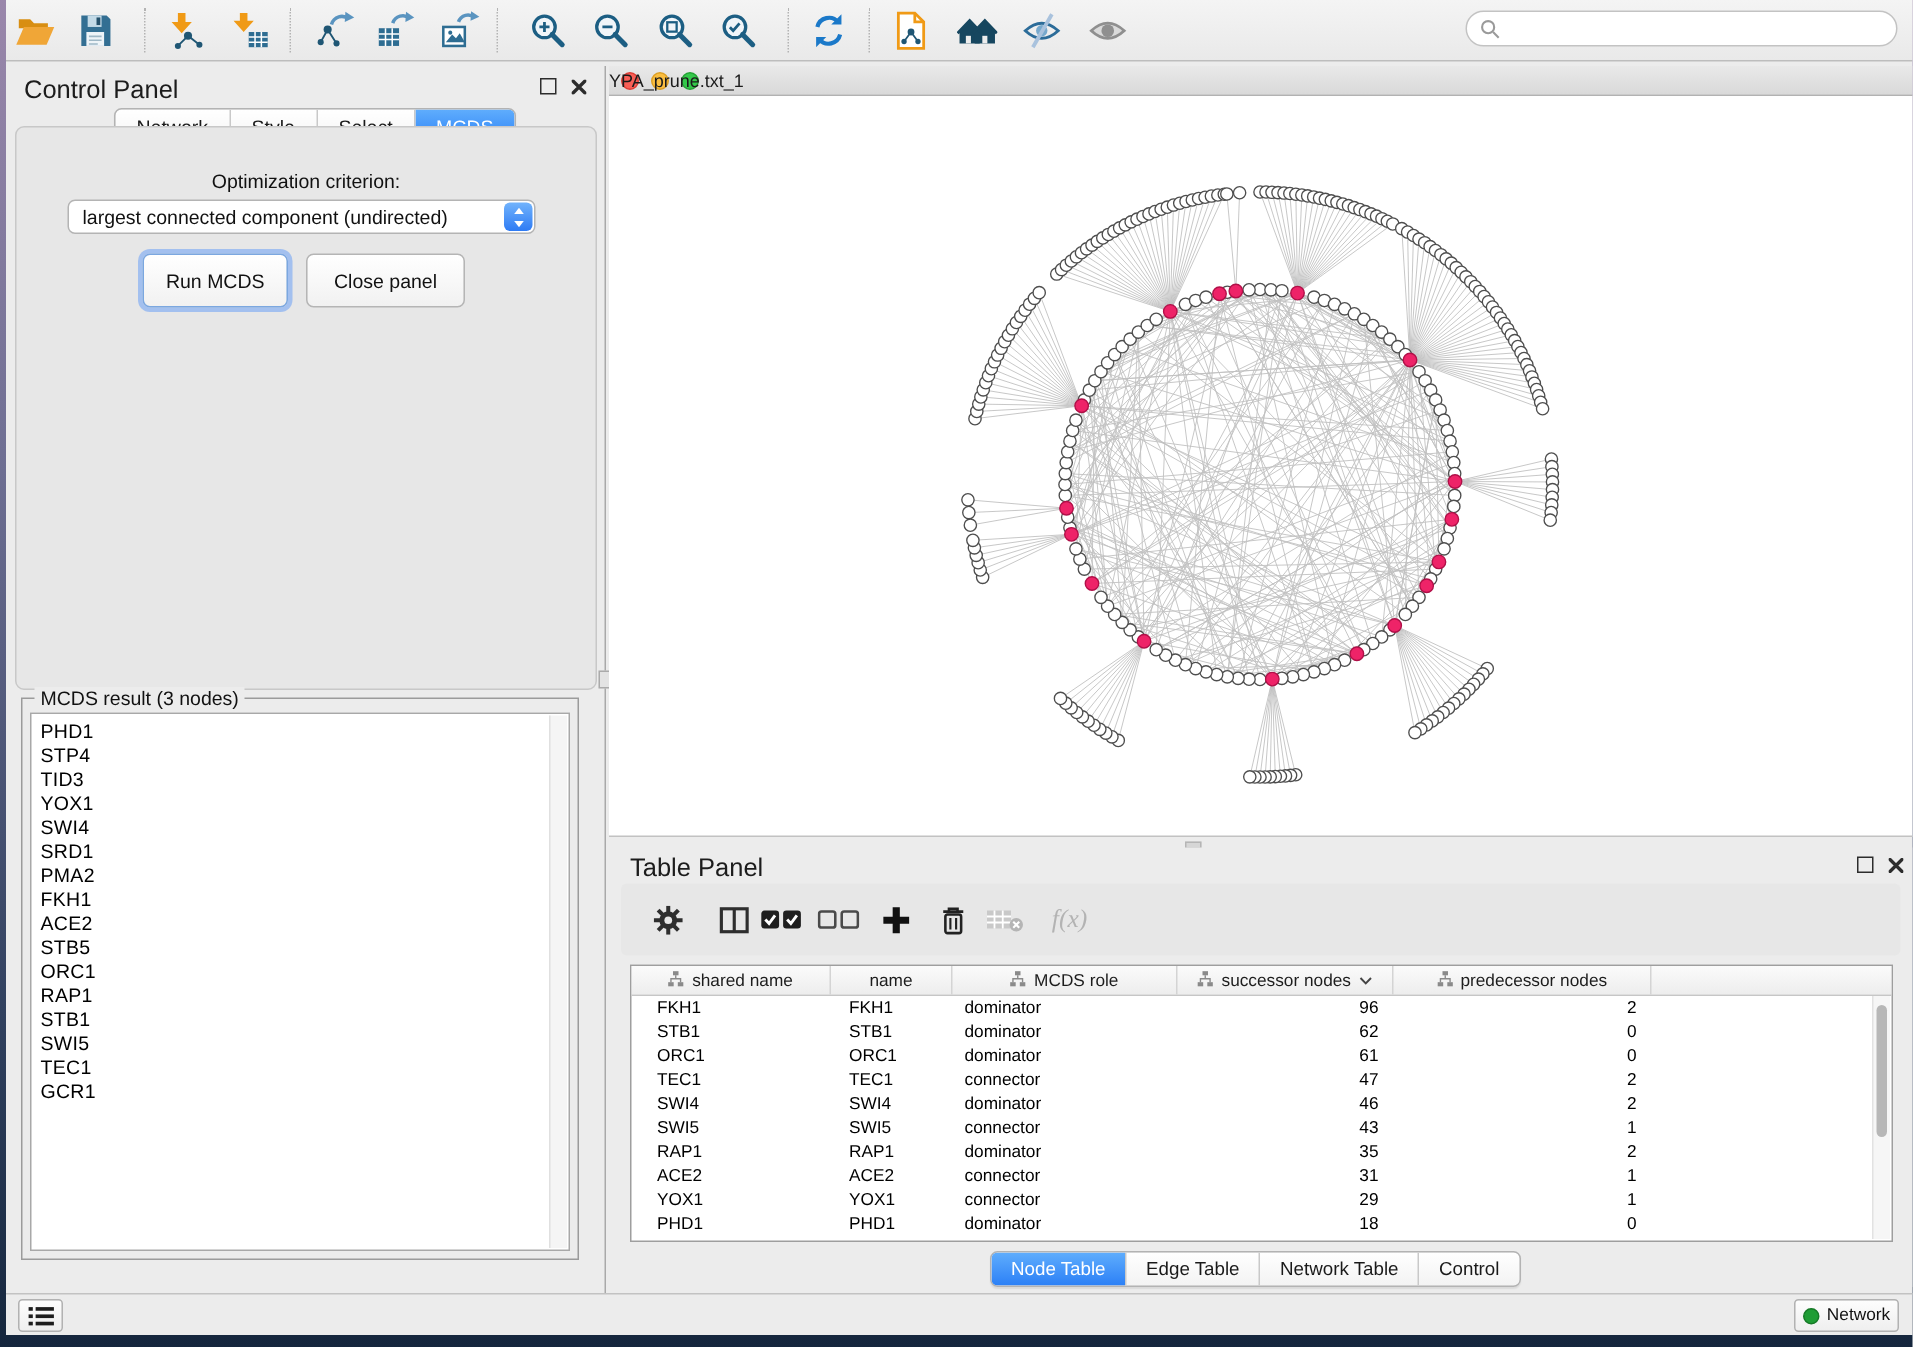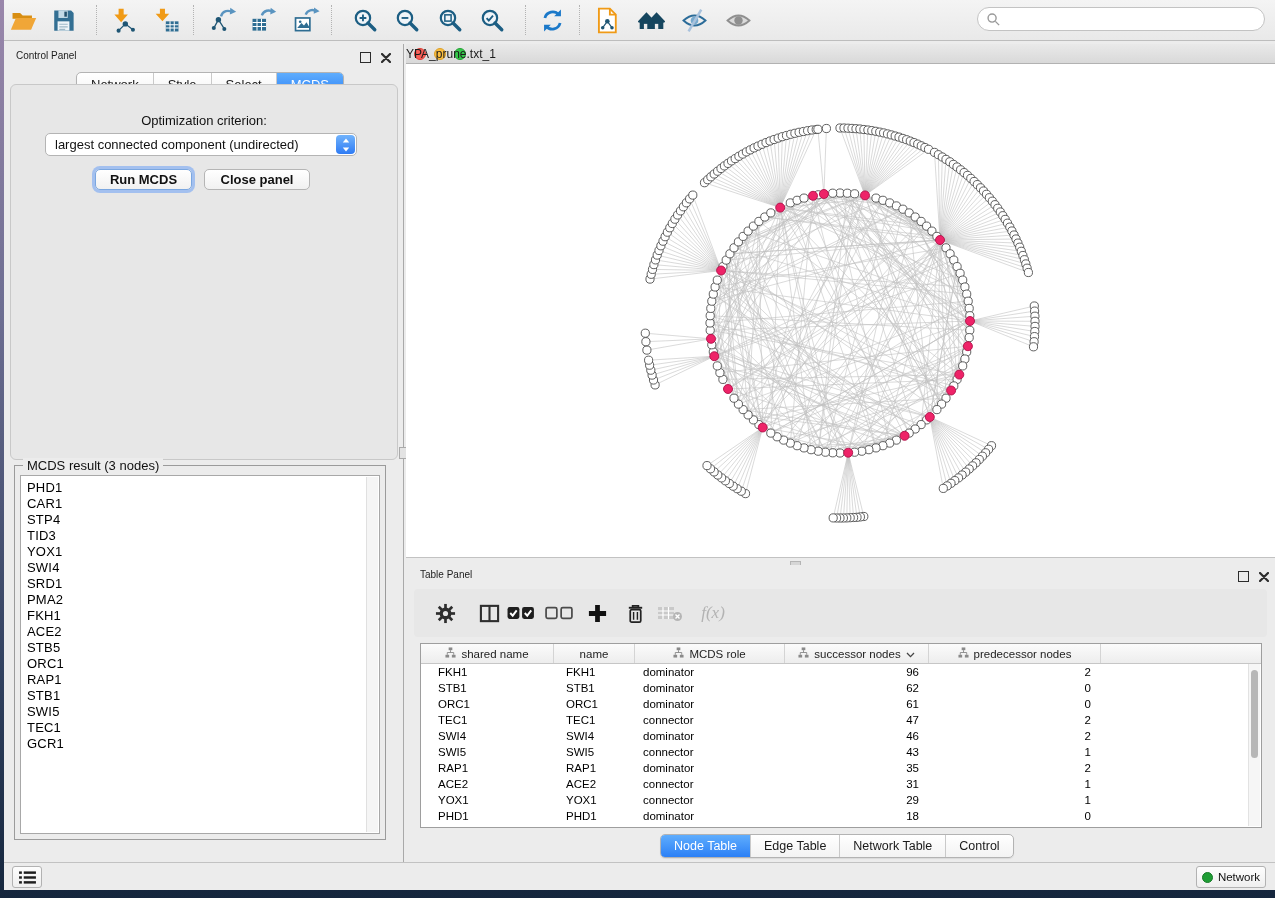--- a/index.html
+++ b/index.html
@@ -15,43 +15,43 @@
     background:linear-gradient(#f4f4f4,#e9e9e9);border-bottom:1px solid #bdbdbd;}
   .tbtn{position:absolute;top:3px;width:34px;height:34px;display:flex;align-items:center;justify-content:center;}
   .tbtn svg{width:27px;height:27px;}
   .tsep{position:absolute;top:5px;height:30px;width:0;border-left:1px dotted #b3b3b3;}
   #search-box{position:absolute;top:7px;right:10px;width:288px;height:24px;background:#fff;
     border:1px solid #c3c3c3;border-radius:13px;display:flex;align-items:center;padding-left:8px;box-sizing:border-box;}
   #search-box input{border:none;outline:none;flex:1;height:18px;font-size:12px;background:transparent;margin-left:4px;}
 
   
   #control-panel{position:absolute;left:0;top:44px;width:400px;height:818px;background:#ececec;border-right:1px solid #a9a9a9;box-sizing:border-box;}
-  .panel-title{position:absolute;left:12px;top:6px;font-size:10px;color:#1c1c1c;}
+  .panel-title{position:absolute;left:12px;top:6px;font-size:17px;color:#1c1c1c;}
   .win-icons{position:absolute;top:8px;display:flex;gap:10px;align-items:center;}
   #control-panel .win-icons{left:356px;}
   .float-ico{width:9px;height:9px;border:1.6px solid #2c2c2c;display:inline-block;}
   .close-ico svg{display:block;}
 
   .seg{display:flex;border:1px solid #b3b3b3;border-radius:5px;overflow:hidden;
     background:linear-gradient(#ffffff,#f3f3f3);font-size:13px;color:#1a1a1a;box-shadow:0 1px 1px rgba(0,0,0,.08);}
   .seg .si{padding:3px 14px;border-left:1px solid #c9c9c9;white-space:nowrap;line-height:17px;}
   .seg .si:first-child{border-left:none;}
   .seg .si.active{background:linear-gradient(#5fadfd,#2c80f6);color:#fff;}
   #cp-tabs{position:absolute;left:72px;top:28px;}
 
   #cp-subpanel{position:absolute;left:6px;top:40px;width:386px;height:374px;background:#e7e7e7;
     border:1px solid #c8c8c8;border-radius:6px;}
   #opt-label{position:absolute;left:0;top:28px;width:100%;text-align:center;font-size:13px;color:#111;}
   #opt-select{position:absolute;left:34px;top:48px;width:312px;height:23px;background:#fff;border:1px solid #b4b4b4;
     border-radius:5px;box-sizing:border-box;display:flex;align-items:center;font-size:13px;color:#111;}
   #opt-select .val{flex:1;padding-left:9px;white-space:nowrap;overflow:hidden;}
   #opt-select .stepper{width:19px;height:19px;margin-right:1px;border-radius:4px;
     background:linear-gradient(#71b3fc,#2e7bf4);display:flex;align-items:center;justify-content:center;}
-  .mbtn{position:absolute;height:21px;background:linear-gradient(#ffffff,#f1f1f1);border:1px solid #b5b5b5;
-    border-radius:5px;font-size:13px;color:#111;display:flex;align-items:center;justify-content:center;box-sizing:border-box;font-weight:bold;}
+  .mbtn{position:absolute;height:36px;background:linear-gradient(#ffffff,#f1f1f1);border:1px solid #b5b5b5;
+    border-radius:5px;font-size:13px;color:#111;display:flex;align-items:center;justify-content:center;box-sizing:border-box;}
   #run-btn{left:84px;top:84px;width:97px;border-color:#7ba7e0;box-shadow:0 0 0 3px rgba(108,160,245,.55);}
   #closepanel-btn{left:193px;top:84px;width:106px;}
 
   #mcds-group{position:absolute;left:10px;top:421px;width:370px;height:373px;border:1px solid #9b9b9b;}
   #mcds-legend{position:absolute;left:8px;top:-8px;background:#ececec;padding:0 4px;font-size:13px;color:#111;}
   #mcds-list{position:absolute;left:5px;top:9px;right:5px;bottom:5px;background:#fff;border:1px solid #a8a8a8;overflow:hidden;}
   #mcds-scroll{position:absolute;right:1px;top:1px;bottom:1px;width:11px;background:#f5f5f5;border-left:1px solid #e0e0e0;}
   .mli{font-size:13px;line-height:16px;padding-left:6px;letter-spacing:.2px;color:#000;}
   #mcds-items{padding-top:4px;}
 
@@ -283,21 +283,20 @@
       </div>
       <div id="opt-label">Optimization criterion:</div>
       <div id="run-btn" class="mbtn">Run MCDS</div>
       <div id="closepanel-btn" class="mbtn">Close panel</div>
     </div>
     <div id="mcds-group">
       <div id="mcds-legend">MCDS result (3 nodes)</div>
       <div id="mcds-list">
         <div id="mcds-items">
             <div class="mli">PHD1</div>
-            <div class="mli">CAR1</div>
             <div class="mli">STP4</div>
             <div class="mli">TID3</div>
             <div class="mli">YOX1</div>
             <div class="mli">SWI4</div>
             <div class="mli">SRD1</div>
             <div class="mli">PMA2</div>
             <div class="mli">FKH1</div>
             <div class="mli">ACE2</div>
             <div class="mli">STB5</div>
             <div class="mli">ORC1</div>

